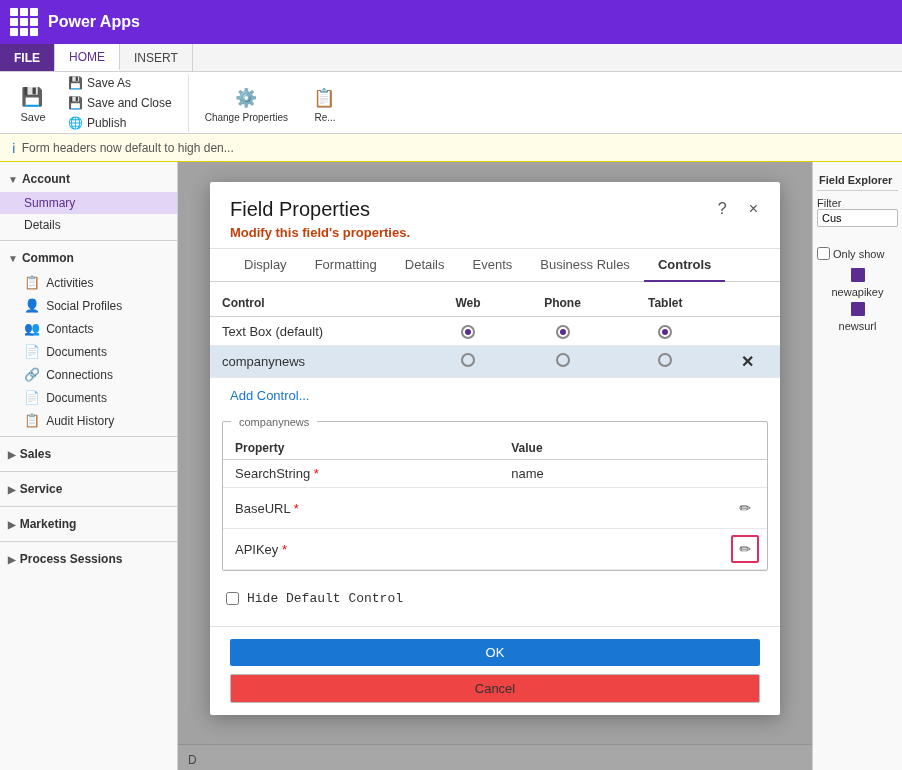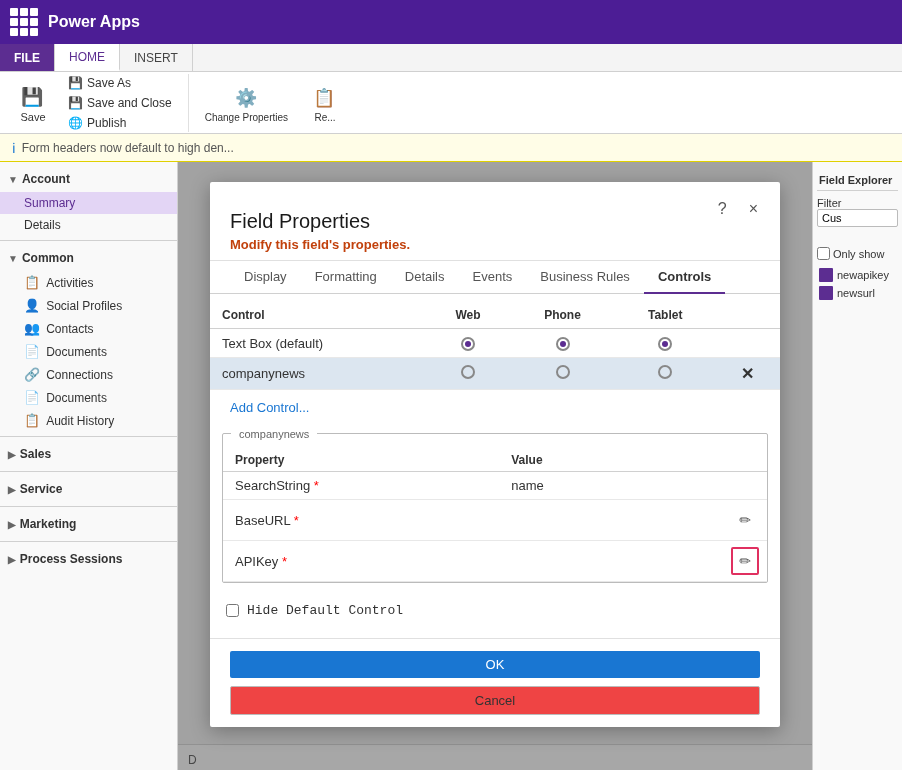--- a/index.html
+++ b/index.html
@@ -2,21 +2,21 @@
 <html><head>
   <meta charset="utf-8">
   <style>
     * { box-sizing: border-box; margin: 0; padding: 0; }
     body { font-family: 'Segoe UI', Tahoma, Geneva, Verdana, sans-serif; font-size: 13px; background: #f3f3f3; overflow: hidden; }
 
     
     .topbar {
       display: flex;
       align-items: center;
-      background: #4c1d95;
+      background: #6d28d9;
       height: 44px;
       color: white;
       padding: 0 10px;
     }
     .topbar-grid-icon {
       width: 28px;
       height: 28px;
       display: grid;
       grid-template-columns: 1fr 1fr 1fr;
       gap: 2px;
@@ -207,20 +207,21 @@
       margin-bottom: 6px;
     }
     .right-panel-item {
       display: flex;
       align-items: center;
       gap: 4px;
       font-size: 11px;
       color: #333;
       padding: 2px 2px;
       cursor: pointer;
+      flex-direction: column;
     }
     .field-icon {
       width: 14px;
       height: 14px;
       background: #5c2d91;
       border-radius: 1px;
       display: inline-flex;
       align-items: center;
       justify-content: center;
     }
@@ -237,21 +238,21 @@
       z-index: 100;
     }
     .modal {
       background: white;
       width: 570px;
       border-radius: 2px;
       box-shadow: 0 4px 20px rgba(0,0,0,0.3);
       overflow: hidden;
     }
     .modal-header {
-      padding: 28px 20px 8px 20px;
+      padding: 16px 20px 8px 20px;
       border-bottom: 1px solid #e0e0e0;
     }
     .modal-title {
       font-size: 20px;
       color: #1a1a1a;
       font-weight: 400;
       margin-bottom: 4px;
     }
     .modal-subtitle {
       font-size: 13px;

